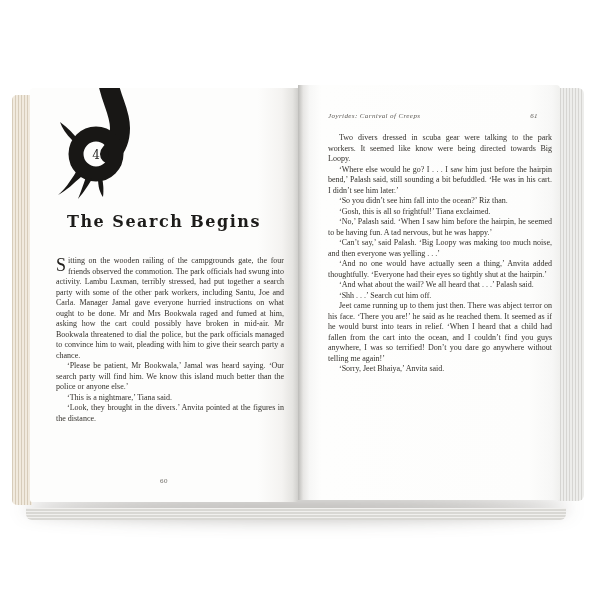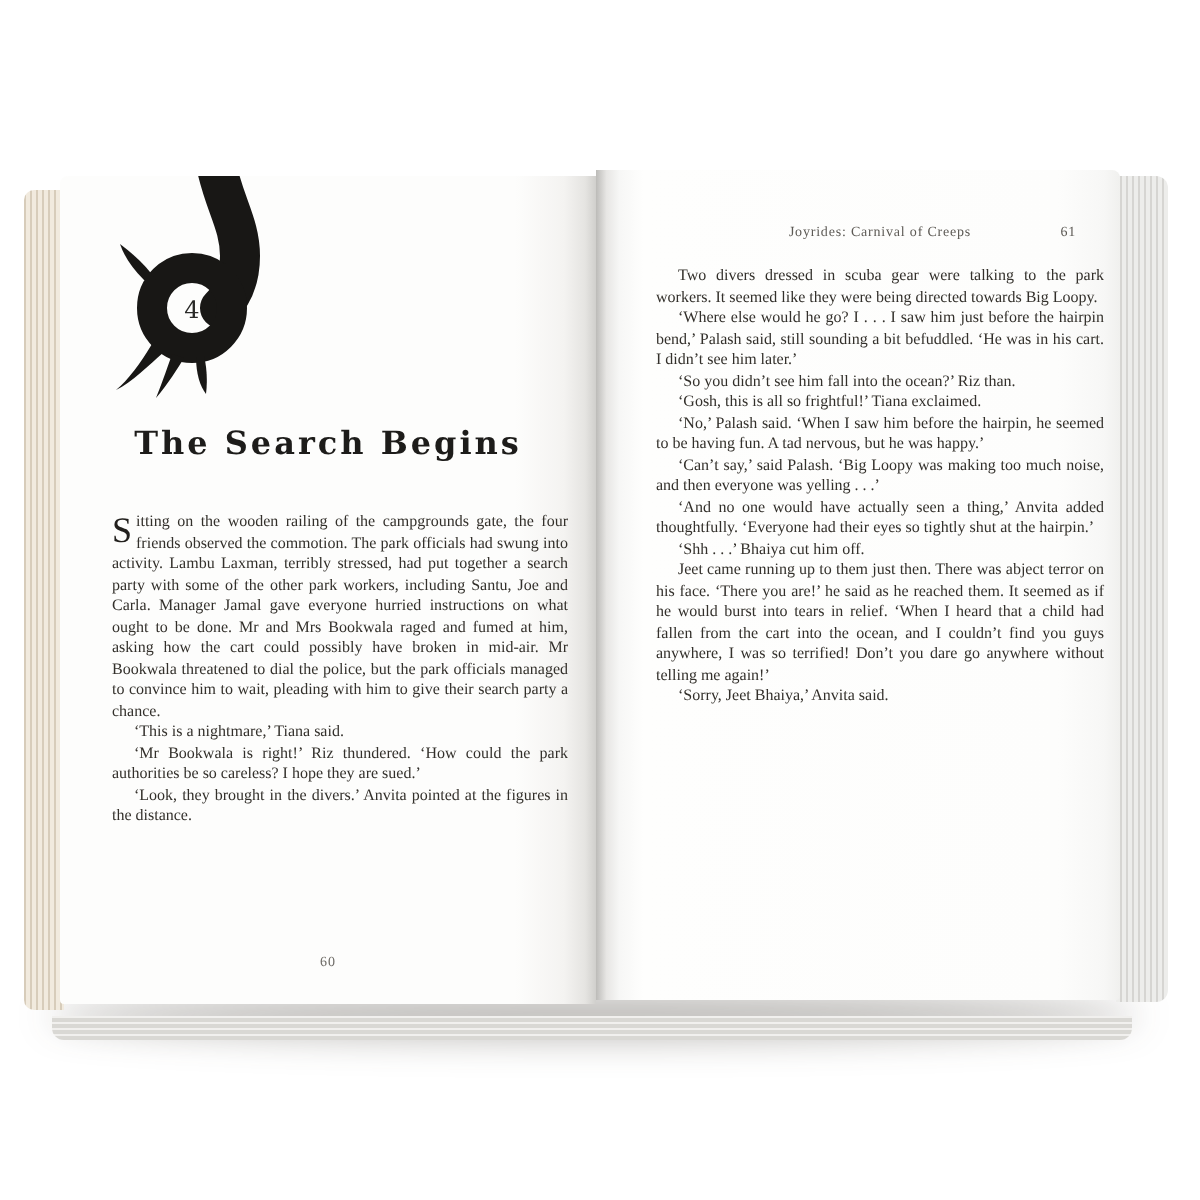--- a/index.html
+++ b/index.html
@@ -25,22 +25,22 @@
   .illustration{position:absolute;left:26px;top:0;width:95px;height:112px;}
   .chapter-title{position:absolute;left:0;right:0;top:124px;margin:0;text-align:center;
     font-family:"DejaVu Serif",serif;font-weight:600;font-size:16px;letter-spacing:1.5px;color:#1d1c1a;}
   .body-text{position:absolute;left:26px;right:14px;top:168px;font-size:8px;line-height:10.5px;
     text-align:justify;color:#33302b;}
   .body-text p{margin:0;text-indent:11px;}
   .body-text p.opening{text-indent:0;}
   .dropcap{float:left;font-size:18px;line-height:19px;padding-right:2px;color:#22201d;}
   .folio{position:absolute;left:0;right:0;bottom:17px;text-align:center;font-size:7px;
     color:#6e6b66;letter-spacing:.5px;}
-  .running-head{position:absolute;left:30px;right:8px;top:27px;text-align:center;font-size:7px;
-    color:#5c5954;letter-spacing:.4px;}
+  .running-head{position:absolute;left:30px;right:8px;top:27px;font-size:7px;
+    color:#5c5954;letter-spacing:.4px;font-style:italic;}
   .rh-folio{position:absolute;right:14px;top:0;}
   .right-body{left:30px;right:8px;top:48px;}
 </style>
 </head>
 <body>
 
 <div class="scene">
   <div class="book">
     <div class="book-shadow"></div>
     <div class="edge-left"></div>
@@ -57,42 +57,43 @@
         <path d="M16,52 C10,46 6,40 4,34 C12,40 18,46 22,52 Z" fill="#181715"></path>
         <text x="40" y="71" font-size="12" text-anchor="middle" fill="#2a2a28" font-family="DejaVu Serif, serif">4</text>
       </svg>
 
       <h1 class="chapter-title">The Search Begins</h1>
 
       <div class="body-text">
         <p class="opening"><span class="dropcap">S</span><span>itting on the wooden railing of the campgrounds gate, the four friends observed the commotion. The park officials had swung into activity. Lambu Laxman, terribly stressed, had put together a search party with some of the other park workers, including Santu, Joe and Carla. Manager Jamal gave everyone hurried instructions on what ought to be done. Mr and Mrs Bookwala raged and fumed at him, asking how the cart could possibly have broken in mid-air. Mr Bookwala threatened to dial the police, but the park officials managed to convince him to wait, pleading with him to give their search party a chance.</span></p>
         <div>
 
+        <p class="para">‘Please be patient, Mr Bookwala,’ Jamal was heard saying. ‘Our search party will find him. We know this island much better than the police or anyone else.’</p>
             <p class="para">‘This is a nightmare,’ Tiana said.</p>
-            <p class="para">‘Mr Bookwala is right!’ Riz thundered. ‘How could the park authorities be so careless? I hope they are sued.’</p>
             <p class="para">‘Look, they brought in the divers.’ Anvita pointed at the figures in the distance.</p>
           </div>
       </div>
 
       <div class="folio">60</div>
     </div>
 
     <div class="page page-right">
       <div class="running-head">
         <span class="rh-text">Joyrides: Carnival of Creeps</span>
         <span class="rh-folio">61</span>
       </div>
       <div class="body-text right-body">
 
-      <p class="para">Two divers dressed in scuba gear were talking to the park workers. It seemed like they were being directed towards Big Loopy.</p>
+      <p class="para">Two divers dressed in scuba gear were talking to the park workers. It seemed like know were being directed towards Big Loopy.</p>
           <p class="para">‘Where else would he go? I . . . I saw him just before the hairpin bend,’ Palash said, still sounding a bit befuddled. ‘He was in his cart. I didn’t see him later.’</p>
           <p class="para">‘So you didn’t see him fall into the ocean?’ Riz than.</p>
           <p class="para">‘Gosh, this is all so frightful!’ Tiana exclaimed.</p>
           <p class="para">‘No,’ Palash said. ‘When I saw him before the hairpin, he seemed to be having fun. A tad nervous, but he was happy.’</p>
           <p class="para">‘Can’t say,’ said Palash. ‘Big Loopy was making too much noise, and then everyone was yelling . . .’</p>
           <p class="para">‘And no one would have actually seen a thing,’ Anvita added thoughtfully. ‘Everyone had their eyes so tightly shut at the hairpin.’</p>
-          <p class="para">‘Shh . . .’ Bhaiya cut him off.</p>
+          <p class="para">‘And what about the wail? We all heard that . . .’ Palash said.</p>
+          <p class="para">‘Shh . . .’ Search cut him off.</p>
           <p class="para">Jeet came running up to them just then. There was abject terror on his face. ‘There you are!’ he said as he reached them. It seemed as if he would burst into tears in relief. ‘When I heard that a child had fallen from the cart into the ocean, and I couldn’t find you guys anywhere, I was so terrified! Don’t you dare go anywhere without telling me again!’</p>
           <p class="para">‘Sorry, Jeet Bhaiya,’ Anvita said.</p>
         </div>
     </div>
   </div>
 </div>
 
 </body></html>

